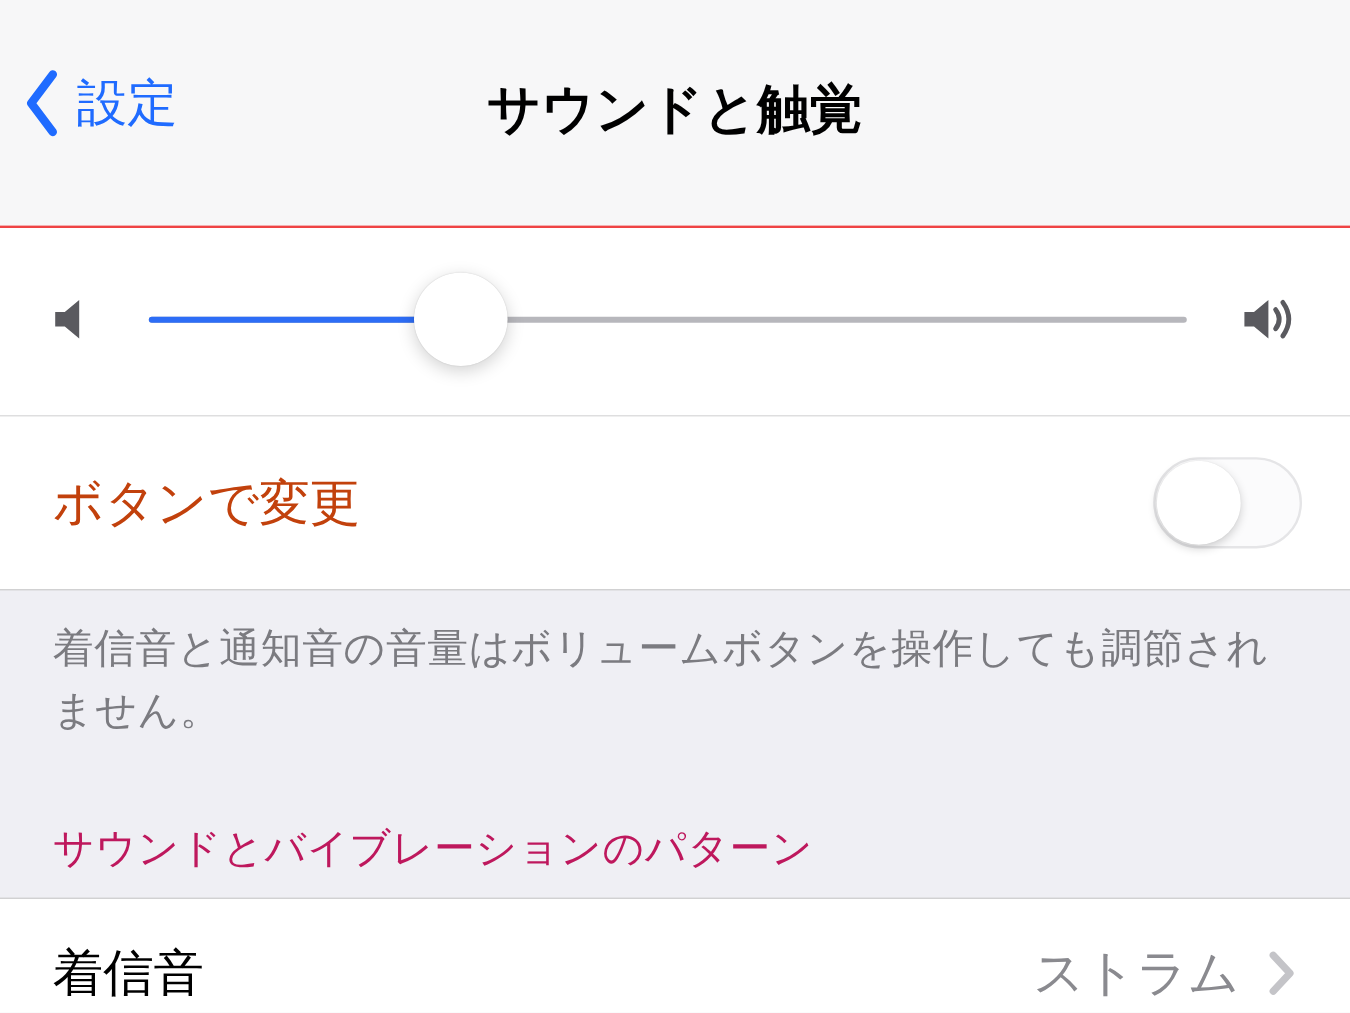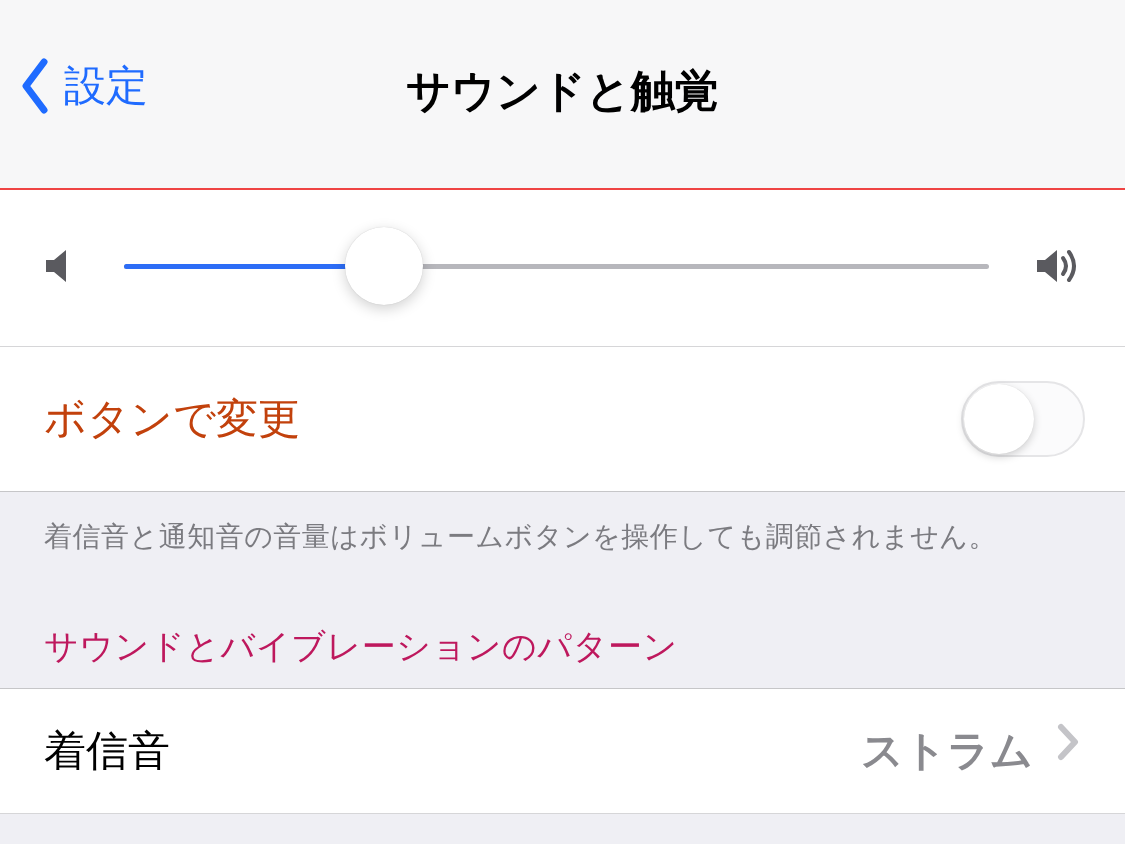--- a/index.html
+++ b/index.html
@@ -125,21 +125,21 @@
     height: 70px;
     border-radius: 50%;
     background: #fff;
     box-shadow: 0 3px 8px rgba(0,0,0,0.18), 0 0 1px rgba(0,0,0,0.1);
     top: 1px;
     left: 1px;
   }
 
   .footer-text {
     padding: 24px 44px 10px 44px;
-    font-size: 28px;
+    font-size: 34px;
     color: #7b7b80;
     line-height: 1.5;
     letter-spacing: 0.5px;
   }
   .section-header {
     padding: 56px 44px 18px 44px;
     font-size: 34px;
     color: #be185d;
     letter-spacing: 0.5px;
   }
@@ -152,21 +152,21 @@
     align-items: center;
     justify-content: space-between;
     padding: 34px 46px 34px 44px;
   }
   .nav-row-left {
     font-size: 42px;
     color: #000;
   }
   .nav-row-right {
     display: flex;
-    font-weight: bold;
+    align-items: center;
   }
   .nav-row-value {
     font-size: 42px;
     color: #8a8a8f;
   }
   .disclosure {
     width: 22px;
     height: 38px;
     stroke: #c4c4c8;
     stroke-width: 6;

